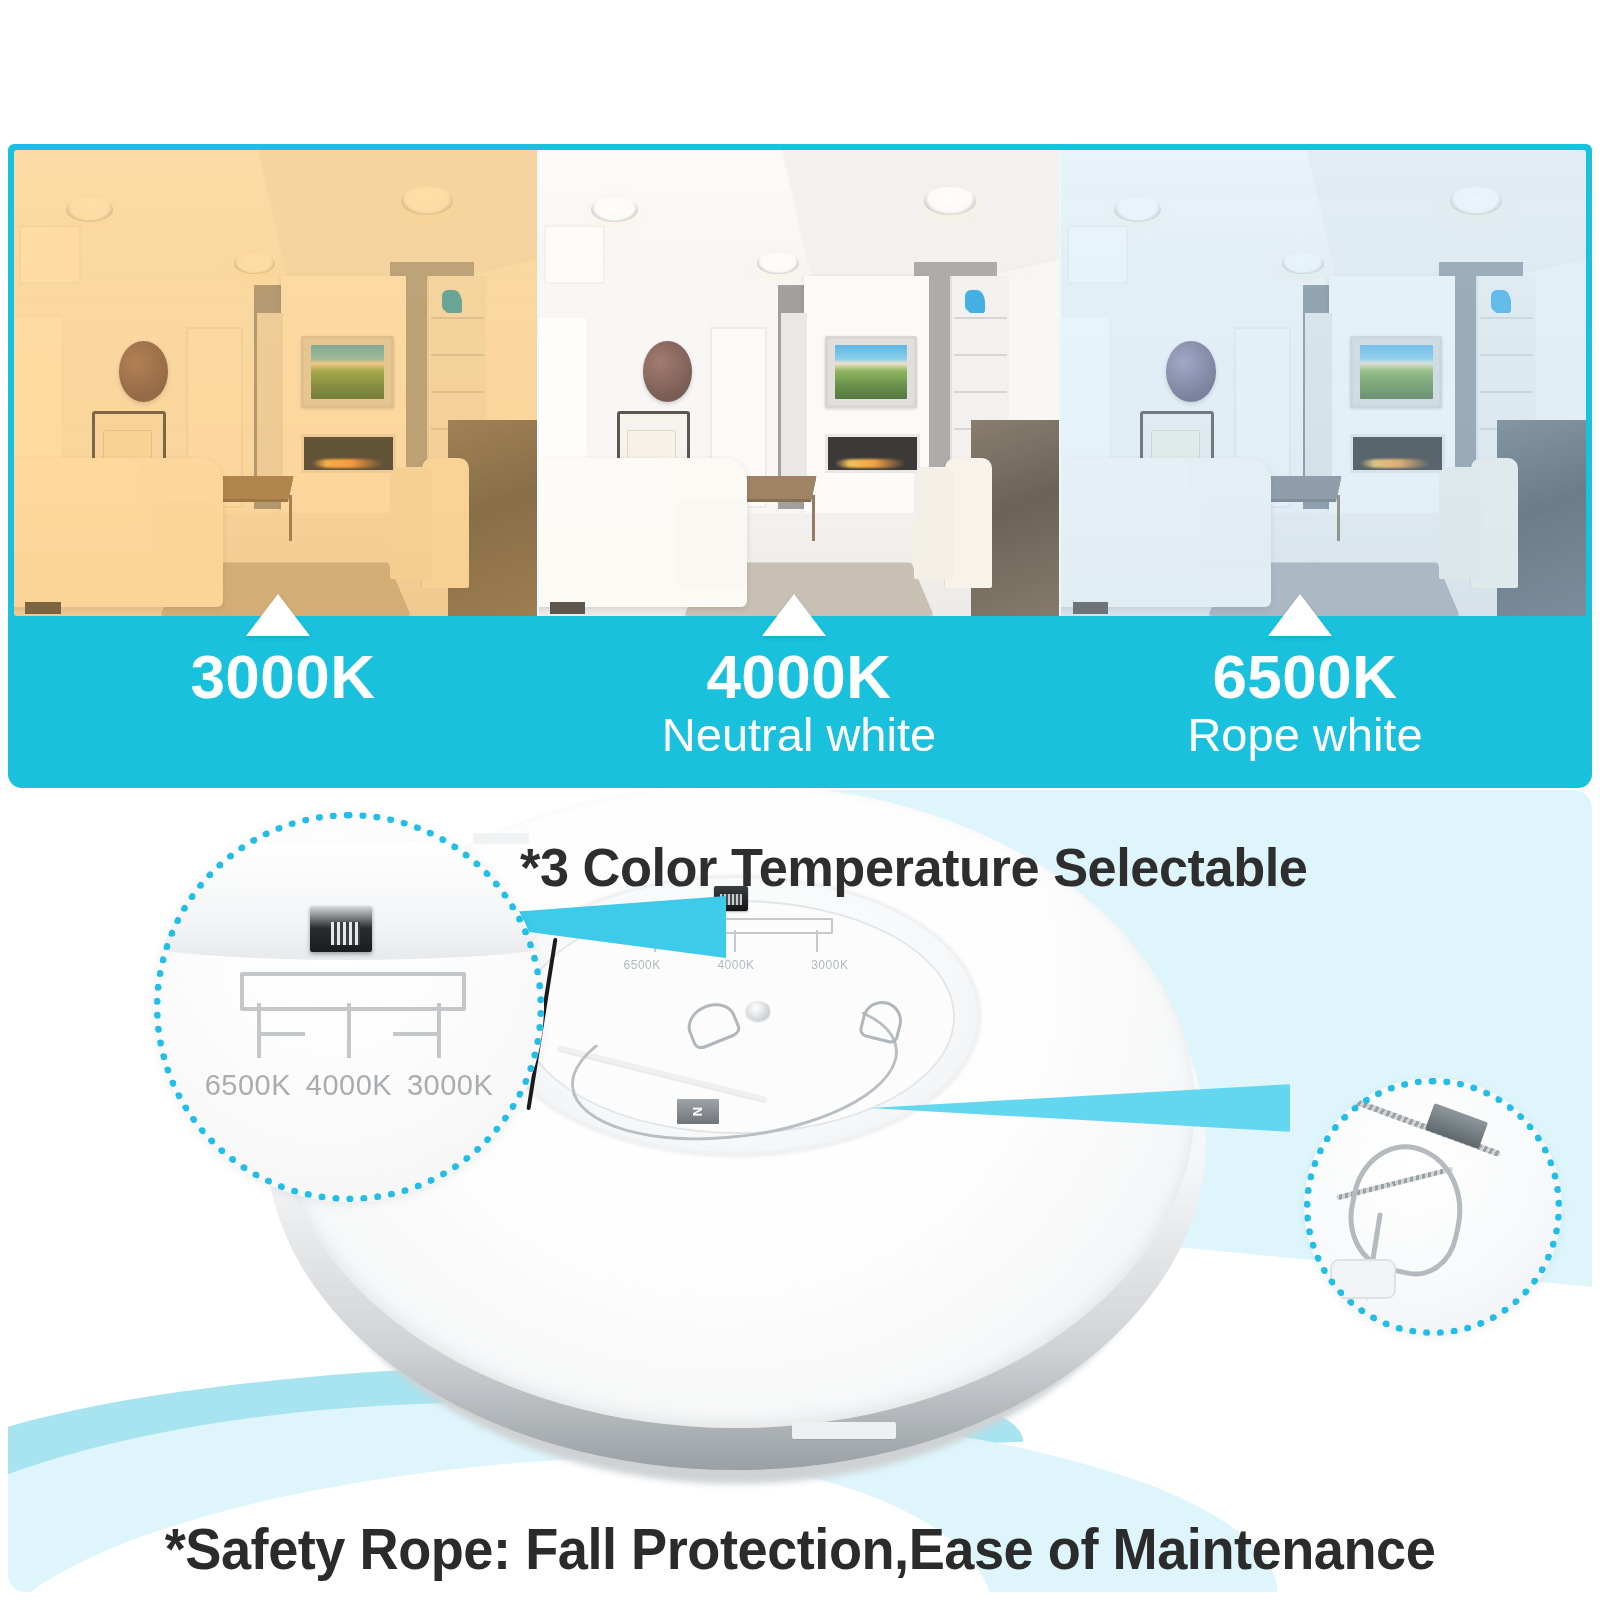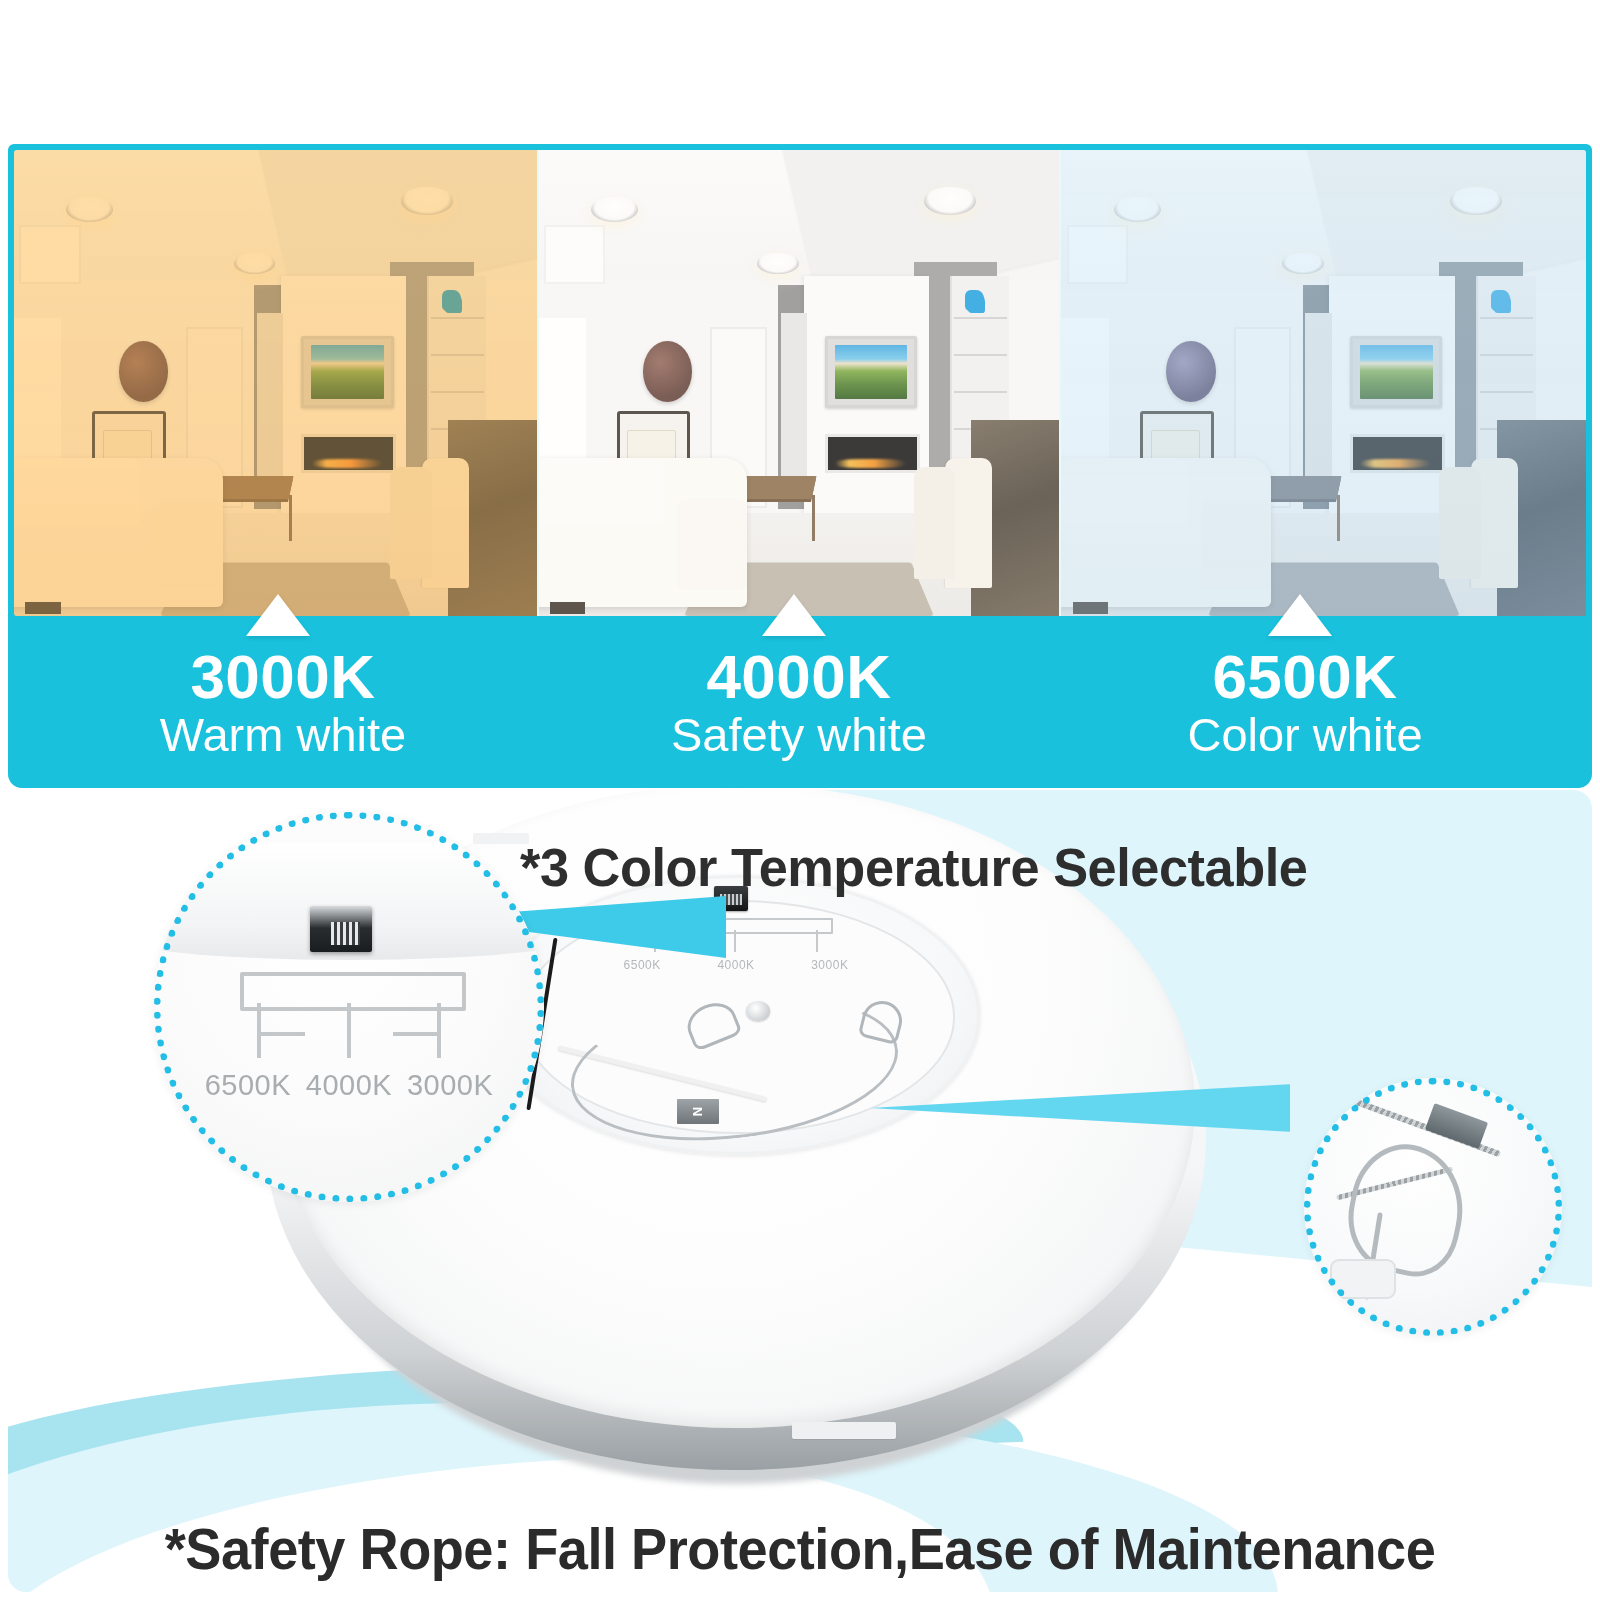--- a/index.html
+++ b/index.html
@@ -428,29 +428,28 @@
       </div>
 
     </div>
 
     <div class="arrow" style="left:238px;top:450px;"></div>
     <div class="arrow" style="left:754px;top:450px;"></div>
     <div class="arrow" style="left:1260px;top:450px;"></div>
 
     <div class="kgroup" style="left:80px;top:500px;width:390px;">
       <div class="kval">3000K</div>
-      <div class="kname">Warm white</div>
     </div>
     <div class="kgroup" style="left:596px;top:500px;width:390px;">
       <div class="kval">4000K</div>
-      <div class="kname">Safety white</div>
+      <div class="kname">Neutral white</div>
     </div>
     <div class="kgroup" style="left:1102px;top:500px;width:390px;">
       <div class="kval">6500K</div>
-      <div class="kname">Color white</div>
+      <div class="kname">Rope white</div>
     </div>
   </div>
 
   <div class="bottom-card">
 
     <div class="bg-cyan-block"></div>
     <div class="bg-cyan-diag"></div>
     <div class="wave1"></div>
     <div class="wave2"></div>
     <div class="wave3"></div>

